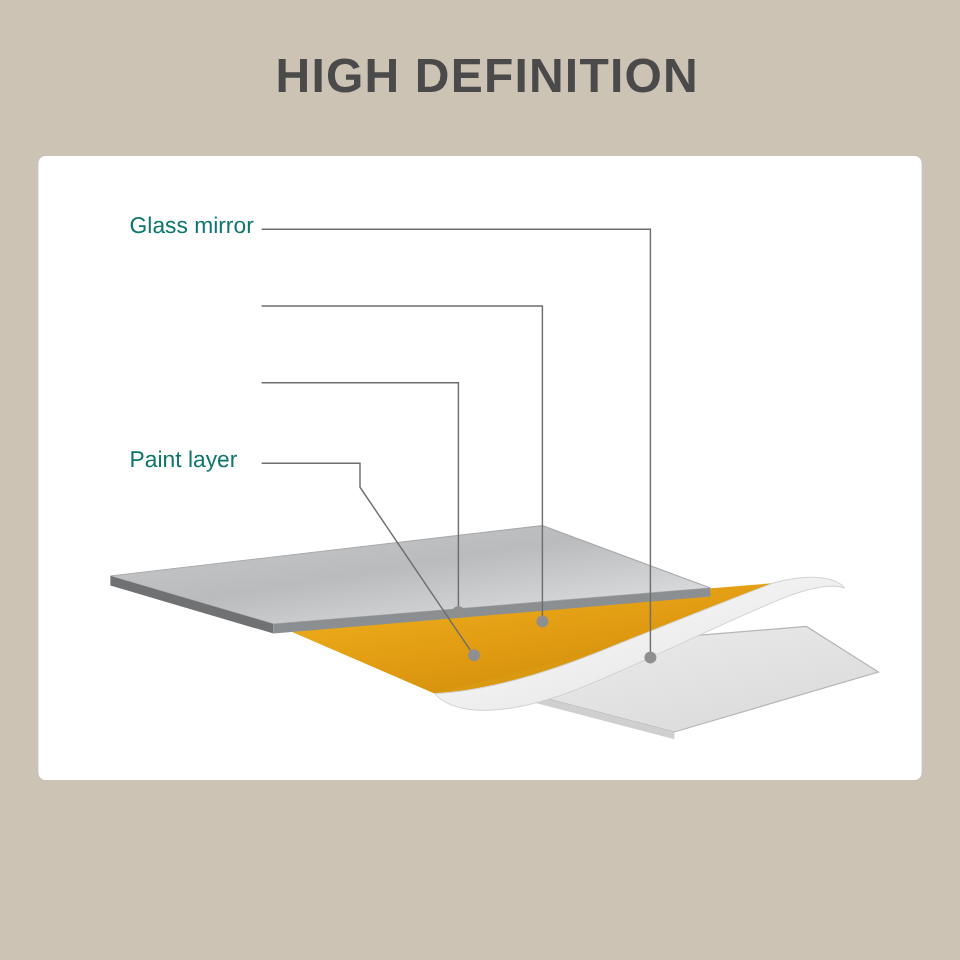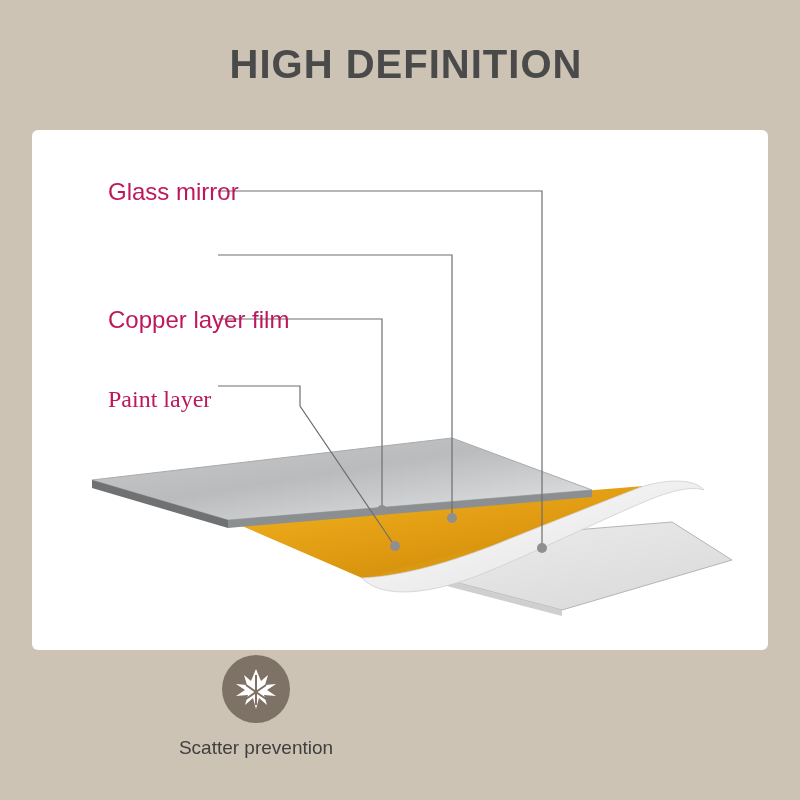--- a/index.html
+++ b/index.html
@@ -41,28 +41,28 @@
   }
   .diagram {
     position: absolute;
     left: 0;
     top: 0;
     width: 736px;
     height: 520px;
   }
   .label {
     position: absolute;
-    font-size: 24px;
-    color: #be185d;
+    font-size: 19px;
+    color: #0f766e;
     white-space: nowrap;
   }
   .lbl-0 { left: 76px; top: 48px; }
   .lbl-1 { left: 76px; top: 112px; }
   .lbl-2 { left: 76px; top: 176px; }
-  .lbl-3 { left: 76px; top: 256px; font-family: Liberation Serif, serif; }
+  .lbl-3 { left: 76px; top: 243px; }
 
   .features {
     position: absolute;
     left: 0;
     top: 655px;
     width: 800px;
     height: 145px;
   }
   .feature {
     position: absolute;
@@ -150,37 +150,21 @@
       </g>
       <g fill="#8f8f8f">
         <circle cx="510" cy="418" r="5"></circle>
         <circle cx="420" cy="388" r="5"></circle>
         <circle cx="350" cy="380" r="5"></circle>
         <circle cx="363" cy="416" r="5"></circle>
       </g>
     </svg>
 
     <div class="label lbl-0">Glass mirror</div>
-    <div class="label lbl-2">Copper layer film</div>
     <div class="label lbl-3">Paint layer</div>
   </div>
 
   <div class="features">
 
-    <div class="feature f0">
-      <div class="circle">
-        <svg width="68" height="68" viewBox="0 0 68 68">
-          <g fill="#ffffff">
-            <polygon points="34,14 39,26 46,20 43,30 54,29 45,35 54,41 42,40 45,50 37,43 34,54 31,43 23,50 26,40 14,41 23,35 14,29 25,30 22,20 29,26"></polygon>
-          </g>
-          <g stroke="#7e7165" stroke-width="2" fill="none">
-            <path d="M34 20 L34 50"></path>
-            <path d="M24 30 L44 44"></path>
-            <path d="M44 30 L24 44"></path>
-          </g>
-        </svg>
-      </div>
-      <div class="feature-label">Scatter prevention</div>
-    </div>
 
 
   </div>
 </div>
 
 </body></html>

